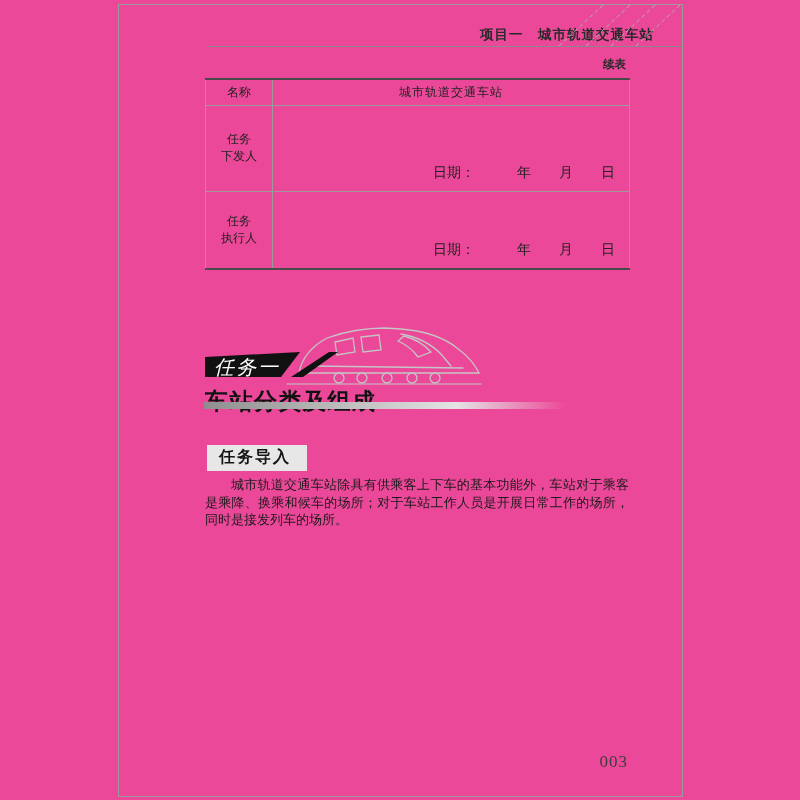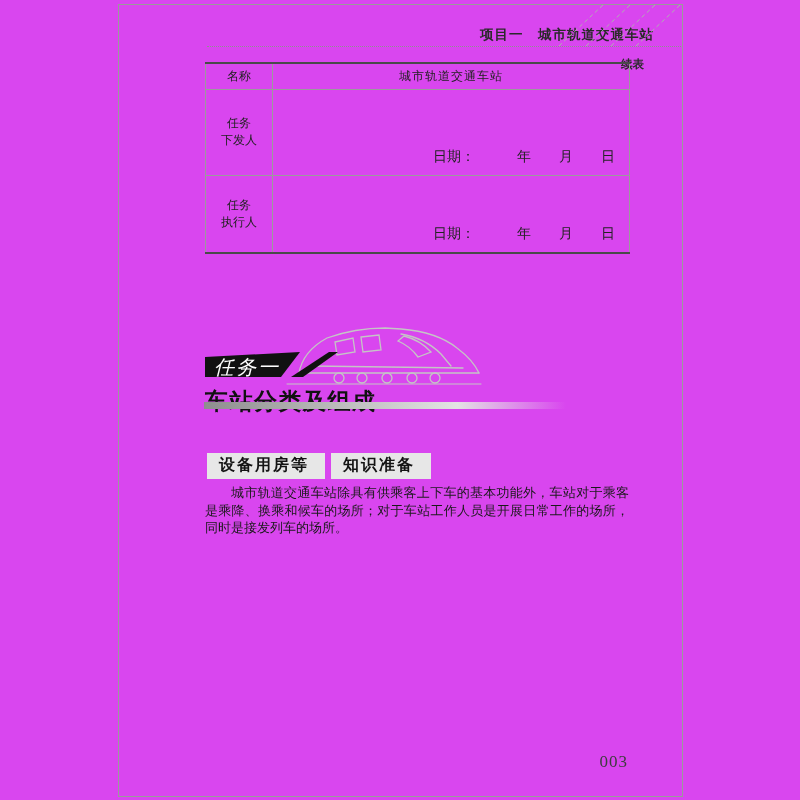--- a/index.html
+++ b/index.html
@@ -1,27 +1,27 @@
 <!DOCTYPE html>
 <html><head>
 <meta charset="utf-8">
 <style>
   html,body{margin:0;padding:0;background:#ffffff;}
-  .canvas{position:relative;width:800px;height:800px;background:#d946ef;overflow:hidden;
+  .canvas{position:relative;width:800px;height:800px;background:#ec4899;overflow:hidden;
           font-family:"Liberation Serif","DejaVu Serif",serif;color:#1c1c1c;}
   .frame{position:absolute;left:118px;top:4px;width:563px;height:791px;border:1px solid #9a9a9a;}
 
   .chapter{position:absolute;top:26px;right:146px;font-size:13.5px;font-weight:600;
            letter-spacing:1px;color:#2a2a2a;}
   .dotline{position:absolute;left:207px;top:46px;width:474px;border-top:1px dotted #8f8f8f;}
   .corner-svg{position:absolute;left:553px;top:5px;width:128px;height:41px;}
 
-  .cont-label{position:absolute;top:57px;right:156px;font-size:11.5px;font-weight:bold;color:#2a2a2a;}
+  .cont-label{position:absolute;top:57px;right:174px;font-size:11.5px;font-weight:bold;color:#2a2a2a;}
 
-  .task-table{position:absolute;left:205px;top:62px;width:425px;border-collapse:collapse;
+  .task-table{position:absolute;left:205px;top:78px;width:425px;border-collapse:collapse;
               table-layout:fixed;font-size:12px;color:#222;}
   .task-table{border-top:2px solid #4a4a4a;border-bottom:2px solid #4a4a4a;}
   .task-table td{border:1px solid #9b9b9b;}
   .task-table .lbl{width:64px;text-align:center;vertical-align:middle;line-height:17px;}
   .task-table .val{position:relative;margin-top:44px;}
   .row-name{height:26px;}
   .row-issuer{height:86px;}
   .row-exec{height:78px;}
   .center-val{text-align:center;vertical-align:middle;letter-spacing:1px;}
   .dateline{position:absolute;right:14px;bottom:9px;white-space:pre;font-size:14px;color:#222;}
@@ -113,20 +113,19 @@
   <svg class="banner-svg" viewBox="0 0 136 26">
     <polygon points="0,6 95,1 76,26 0,26" fill="#111111"></polygon>
     <polygon points="86,26 124,1 133,1 98,26" fill="#111111"></polygon>
   </svg>
   <div class="banner-text">任务一</div>
 
   <div class="big-title">车站分类及组成</div>
   <div class="grad-bar"></div>
 
   <div class="content-col">
-    <div class="sec-head">设备用房等</div>
-    <div class="sec-head second">知识准备</div>
+    <div class="sec-head">任务导入</div>
     <p>城市轨道交通车站除具有供乘客上下车的基本功能外，车站对于乘客是乘降、换乘和候车的场所；对于车站工作人员是开展日常工作的场所，同时是接发列车的场所。</p>
   </div>
 
   <div class="pagenum">003</div>
 
 </div>
 
 </body></html>

